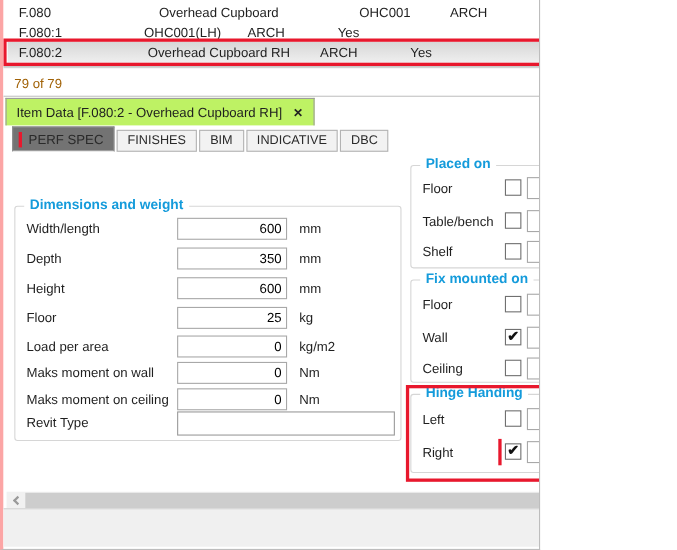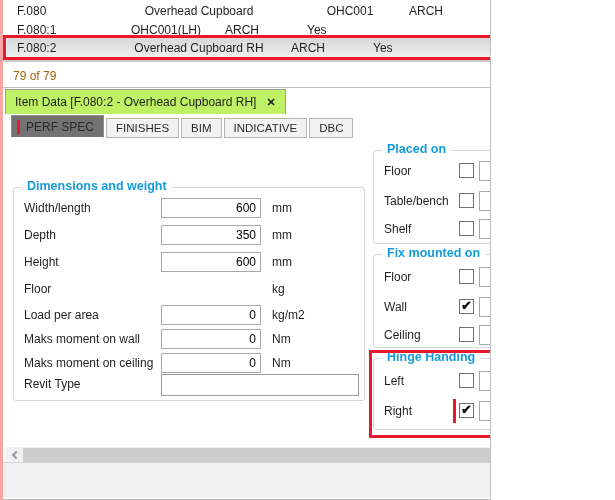--- a/index.html
+++ b/index.html
@@ -162,20 +162,21 @@
       <input class="finput" value="350" style="">
       <span class="funit">mm</span>
     </div>
     <div class="frow" style="top:64px;">
       <span class="flabel">Height</span>
       <input class="finput" value="600" style="">
       <span class="funit">mm</span>
     </div>
     <div class="frow" style="top:91px;">
       <span class="flabel">Floor</span>
+      <input class="finput" value="25" style="">
       <span class="funit">kg</span>
     </div>
     <div class="frow" style="top:117px;">
       <span class="flabel">Load per area</span>
       <input class="finput" value="0" style="">
       <span class="funit">kg/m2</span>
     </div>
     <div class="frow" style="top:141px;">
       <span class="flabel">Maks moment on wall</span>
       <input class="finput" value="0" style="">

